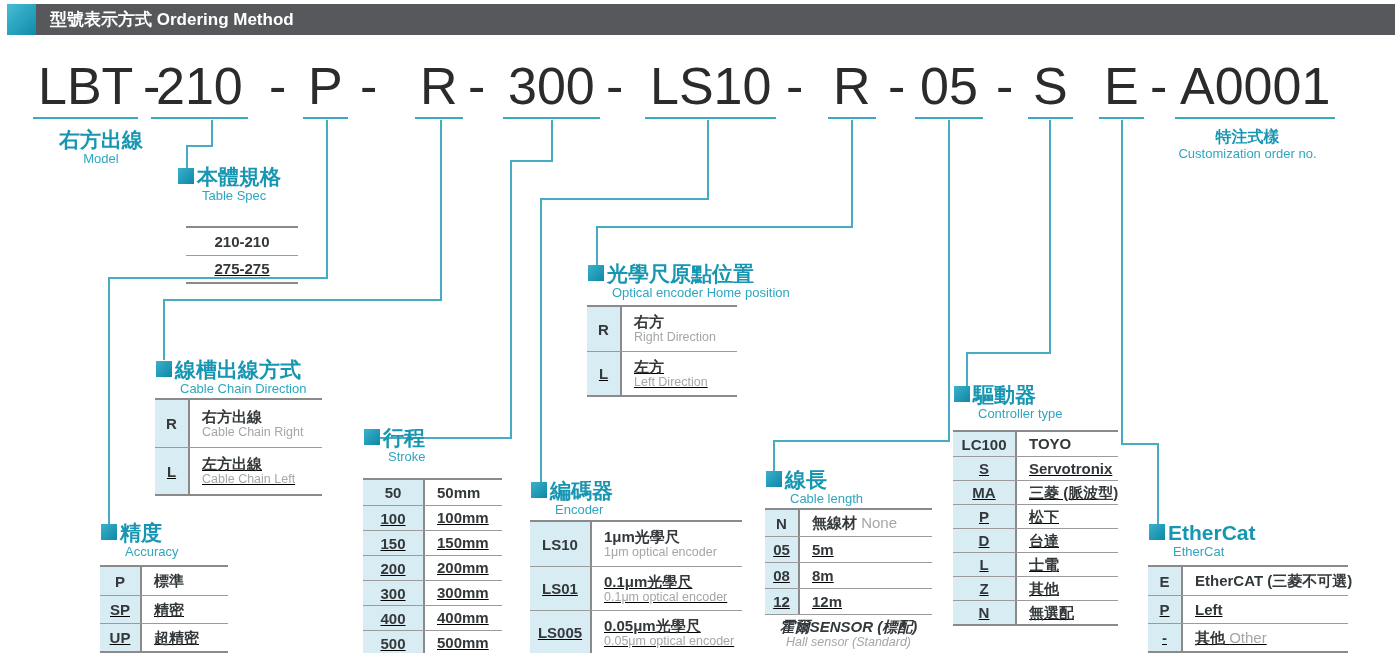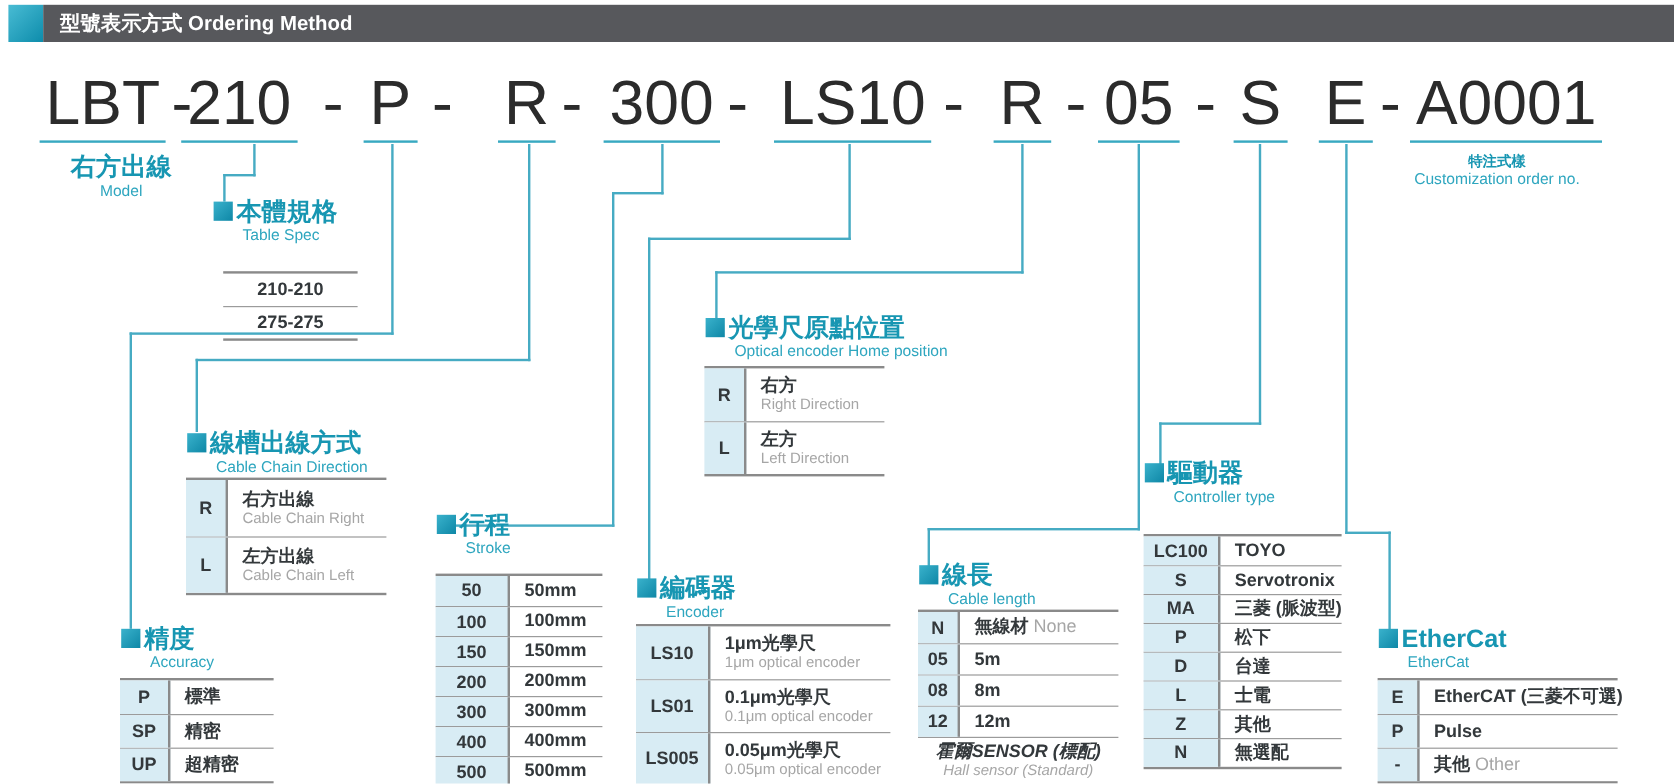--- a/index.html
+++ b/index.html
@@ -22,21 +22,21 @@
   .sq{width:16px;height:16px;margin-top:3px;flex:0 0 16px;
       background:linear-gradient(135deg,#3ab2cc,#0e87a6);}
   .lt{display:flex;flex-direction:column;margin-left:3px;}
   .zh{font-size:21px;font-weight:bold;color:#1796b2;line-height:1.1;}
   .en{font-size:13px;color:#2ea6bf;margin-left:5px;line-height:1.2;}
   .plain-zh{font-size:21px;font-weight:bold;color:#1796b2;line-height:1.1;}
   .plain-en{font-size:13px;color:#2ea6bf;line-height:1.2;}
   
   .tbl{border-top:2px solid #8a8a8a;border-bottom:2px solid #8a8a8a;}
   .tr{display:flex;box-sizing:border-box;}
-  .tr + .tr{border-top:1px solid #9b9b9b;}
+  .tr + .tr{border-top:1px solid #9b9b9b;text-decoration:underline;}
   .code{background:#d8ecf4;display:flex;align-items:center;justify-content:center;
         font-weight:bold;font-size:15px;color:#33383b;border-right:2px solid #8a8a8a;flex:0 0 auto;box-sizing:border-box;}
   .val{display:flex;flex-direction:column;justify-content:center;padding-left:12px;flex:1;}
   .v{font-size:15px;font-weight:bold;color:#33383b;line-height:1.15;white-space:nowrap;}
   .vs{font-size:12.5px;color:#a6a6a6;line-height:1.15;white-space:nowrap;}
   .note{font-weight:normal;color:#a6a6a6;}
   .center-row .v{text-align:center;}
   .tfoot{border-top:1px solid #9b9b9b;text-align:center;padding:3px 0 4px 0;font-style:italic;}
   .tfoot .v{white-space:nowrap;}
   .tfoot .vs{white-space:nowrap;}
@@ -107,21 +107,21 @@
 <div class="cl" style="left:1121px;top:120px;width:2px;height:325px"></div>
 <div class="cl" style="left:1121px;top:443px;width:38px;height:2px"></div>
 <div class="cl" style="left:1157px;top:443px;width:2px;height:82px"></div>
 
 <div class="abs" style="left:45px;top:128px;width:112px;text-align:center">
   <div class="plain-zh">右方出線</div>
   <div class="plain-en">Model</div>
 </div>
 
 <div class="abs" style="left:1145px;top:128px;width:205px;text-align:center">
-  <div class="plain-zh" style="font-size:12px">特注式樣</div>
+  <div class="plain-zh" style="font-size:16px">特注式樣</div>
   <div class="plain-en">Customization order no.</div>
 </div>
 
 <div class="abs lbl" style="left:178px;top:165px">
   <span class="sq"></span>
   <span class="lt">
     <span class="zh">本體規格</span>
     <span class="en">Table Spec</span>
   </span>
 </div>
@@ -335,21 +335,21 @@
   </div>
 </div>
 
 <div class="abs lbl" style="left:954px;top:383px">
   <span class="sq"></span>
   <span class="lt">
     <span class="zh">驅動器</span>
     <span class="en">Controller type</span>
   </span>
 </div>
-<div class="abs tbl" style="left:953px;top:445px;width:165px">
+<div class="abs tbl" style="left:953px;top:430px;width:165px">
   <div class="tr" style="height:24px">
     <div class="code" style="width:64px">LC100</div>
     <div class="val">
         <span class="v">TOYO</span>
       </div>
   </div>
   <div class="tr" style="height:24px">
     <div class="code" style="width:64px">S</div>
     <div class="val">
         <span class="v">Servotronix</span>
@@ -403,21 +403,21 @@
 <div class="abs tbl" style="left:1148px;top:565px;width:200px">
   <div class="tr" style="height:28px">
     <div class="code" style="width:35px">E</div>
     <div class="val">
         <span class="v">EtherCAT (三菱不可選)</span>
       </div>
   </div>
   <div class="tr" style="height:28px">
     <div class="code" style="width:35px">P</div>
     <div class="val">
-        <span class="v">Pulse</span>
+        <span class="v">Left</span>
       </div>
   </div>
   <div class="tr" style="height:28px">
     <div class="code" style="width:35px">-</div>
     <div class="val">
         <span class="v"><span>其他</span> <span class="note">Other</span></span>
       </div>
   </div>
 </div>
 

